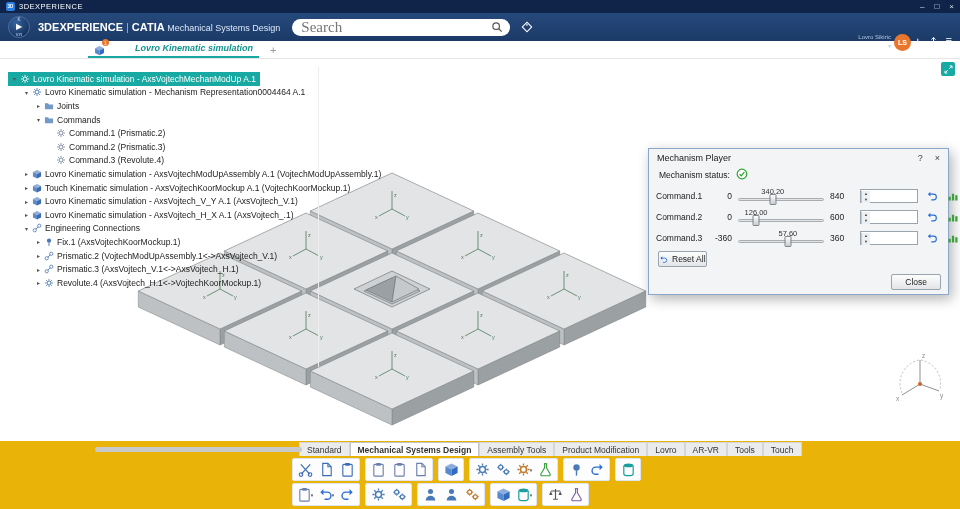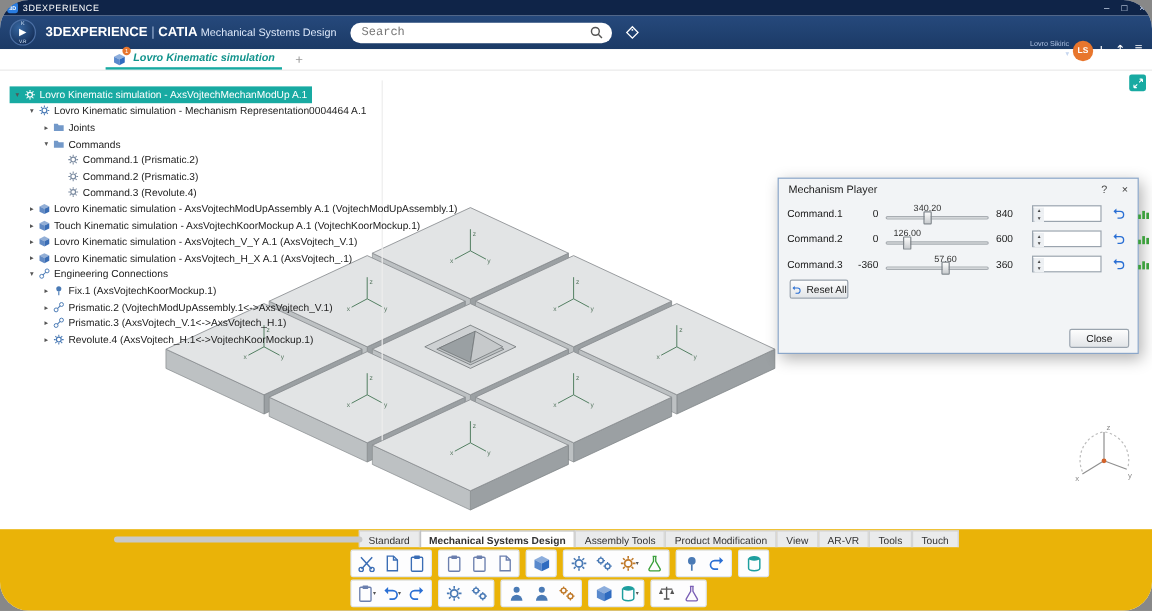--- a/index.html
+++ b/index.html
@@ -1,18 +1,18 @@
 <!DOCTYPE html>
 <html><head>
 <meta charset="utf-8">
 <style>
   html,body{margin:0;padding:0;background:#888;}
   *{box-sizing:border-box;}
   .screen{position:relative;width:960px;height:509px;background:#fff;overflow:hidden;
-          font-family:"Liberation Sans",sans-serif;border-radius:24px;-webkit-font-smoothing:antialiased;}
+          font-family:"Liberation Sans",sans-serif;-webkit-font-smoothing:antialiased;}
 
   
   .titlebar{height:13px;background:#0f2448;display:flex;align-items:center;gap:4px;
             padding:0 6px;color:#fff;font-size:7.5px;}
   .tb-logo{width:9px;height:9px;border-radius:2px;background:#2a7de1;color:#fff;font-size:4.5px;
            font-weight:bold;display:flex;align-items:center;justify-content:center;}
   .tb-title{letter-spacing:.5px;}
   .win-controls{margin-left:auto;display:flex;gap:10px;font-size:8px;color:#d6e2f5;}
   .win-controls span{cursor:default;}
 
@@ -23,38 +23,38 @@
                 background:radial-gradient(circle at 35% 30%,#35659f,#0d2146);
                 border:1px solid #4a6ea3;display:flex;align-items:center;justify-content:center;}
   .compass-logo .k{position:absolute;top:0px;left:50%;transform:translateX(-50%);font-size:4.5px;color:#cfe0f5;}
   .compass-logo .vr{position:absolute;bottom:0px;left:50%;transform:translateX(-50%);font-size:4px;color:#cfe0f5;}
   .compass-logo .play{font-size:8px;color:#fff;line-height:1;}
   .brand{font-size:11px;font-weight:bold;white-space:nowrap;}
   .brand .pipe{font-weight:normal;margin:0 3px;color:#9db4d6;}
   .brand .suite{font-size:9px;font-weight:normal;color:#dce8fa;}
   .search{height:17px;width:218px;background:#fff;border-radius:9px;display:flex;align-items:center;
           padding:0 7px;margin-left:4px;}
-  .search input{flex:1;border:none;outline:none;background:transparent;font-size:10px;color:#333;
-                font-family:Liberation Mono, monospace;}
+  .search input{flex:1;border:none;outline:none;background:transparent;font-size:15px;color:#333;
+                font-family:Liberation Serif, serif;}
   .hicon-btn{display:flex;align-items:center;justify-content:center;width:18px;height:18px;}
   .header-right{margin-left:auto;display:flex;align-items:flex-start;gap:3px;margin-top:32px;}
   .user-stack{display:flex;flex-direction:column;align-items:flex-end;line-height:1.25;}
   .user-small{font-size:6px;color:#aec2e2;}
   .workspace{font-size:9px;color:#fff;display:flex;align-items:center;gap:3px;}
   .workspace .caret{font-size:6px;color:#c6d6ef;}
   .avatar{width:17px;height:17px;border-radius:50%;background:#e8762d;color:#fff;font-size:7px;
           font-weight:bold;display:flex;align-items:center;justify-content:center;}
   .plus-btn{font-size:13px;color:#fff;}
   .menu-btn{font-size:11px;color:#fff;}
 
   
   .tabbar{height:18px;background:#fff;display:flex;align-items:flex-end;padding-left:88px;gap:8px;
           border-bottom:1px solid #e6e6e6;}
   .doc-tab{display:flex;align-items:center;gap:4px;padding:1px 6px 2px;border-bottom:2px solid #18aaa2;}
-  .doc-tab .t-label{font-size:9px;font-weight:bold;font-style:italic;color:#13948d;white-space:nowrap;}
+  .doc-tab .t-label{font-size:9px;font-weight:bold;font-style:italic;color:#13948d;white-space:nowrap;margin-left:24px;}
   .tab-ico-wrap{position:relative;width:13px;height:12px;}
   .tab-ico-wrap svg{width:11px;height:11px;color:#2f6bc0;}
   .badge{position:absolute;top:-3px;right:-2px;width:7px;height:7px;border-radius:50%;background:#e8762d;
          color:#fff;font-size:5px;display:flex;align-items:center;justify-content:center;}
   .newtab{font-size:11px;color:#999;padding:0 3px 2px;}
 
   
   .main{position:absolute;top:59px;left:0;width:960px;height:382px;background:#fff;}
   #scene{position:absolute;left:0;top:0;}
   .v-divider{position:absolute;left:318px;top:8px;height:300px;width:1px;background:#ededed;}
@@ -493,20 +493,28 @@
         </svg>
     </div>
 
     <div class="dialog">
       <div class="dlg-title">
         <span>Mechanism Player</span>
         <span class="spacer"></span>
         <span class="tbtn">?</span>
         <span class="tbtn">×</span>
       </div>
+      <div class="dlg-status">
+        <span>Mechanism status:</span>
+        <span class="status-check">
+          <svg viewBox="0 0 14 14">
+              <use href="#s-check"></use>
+            </svg>
+        </span>
+      </div>
       <div class="dlg-rows">
 
         <div class="dlg-row">
           <span>Command.1</span>
           <span class="dr-min">0</span>
           <div class="slider">
             <span class="sval" style="left: 40.5%;">340.20</span>
             <div class="track"></div>
             <div class="thumb" style="left: 40.5%;"></div>
           </div>
@@ -609,21 +617,21 @@
   </div>
 
   <div class="ribbon">
     <div class="rtabs-row">
       <div class="hscroll"></div>
       <div class="rtabs">
         <div class="rtab">Standard</div>
         <div class="rtab active">Mechanical Systems Design</div>
         <div class="rtab">Assembly Tools</div>
         <div class="rtab">Product Modification</div>
-        <div class="rtab">View</div>
+        <div class="rtab">Lovro</div>
         <div class="rtab">AR-VR</div>
         <div class="rtab">Tools</div>
         <div class="rtab">Touch</div>
       </div>
     </div>
     <div class="ricons">
 
       <div class="irow">
         <div class="tb-group">
           <span class="tbi">

